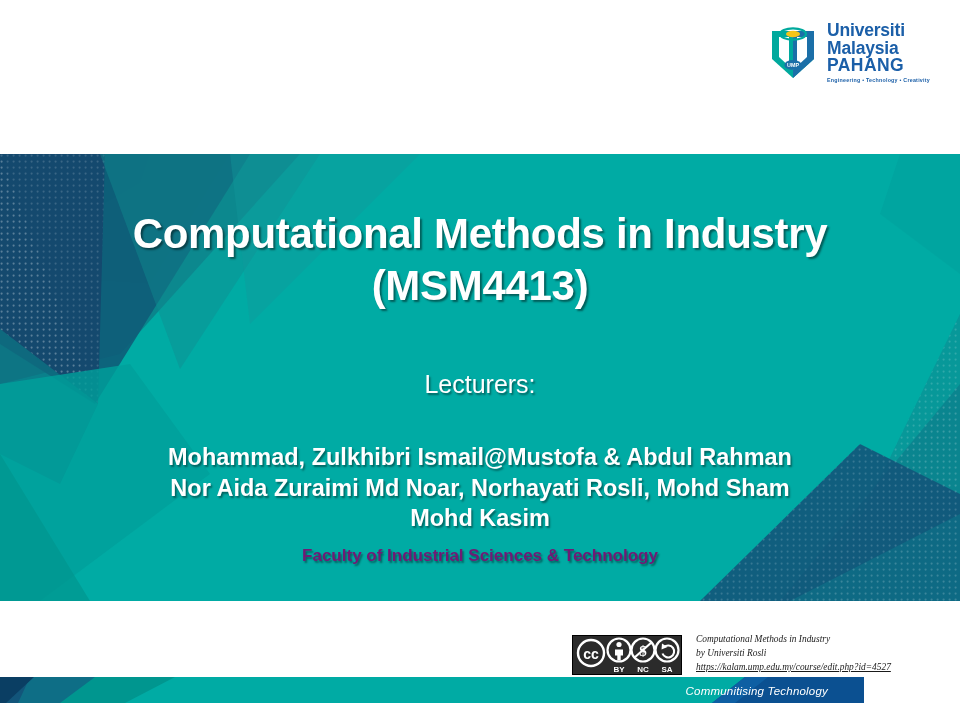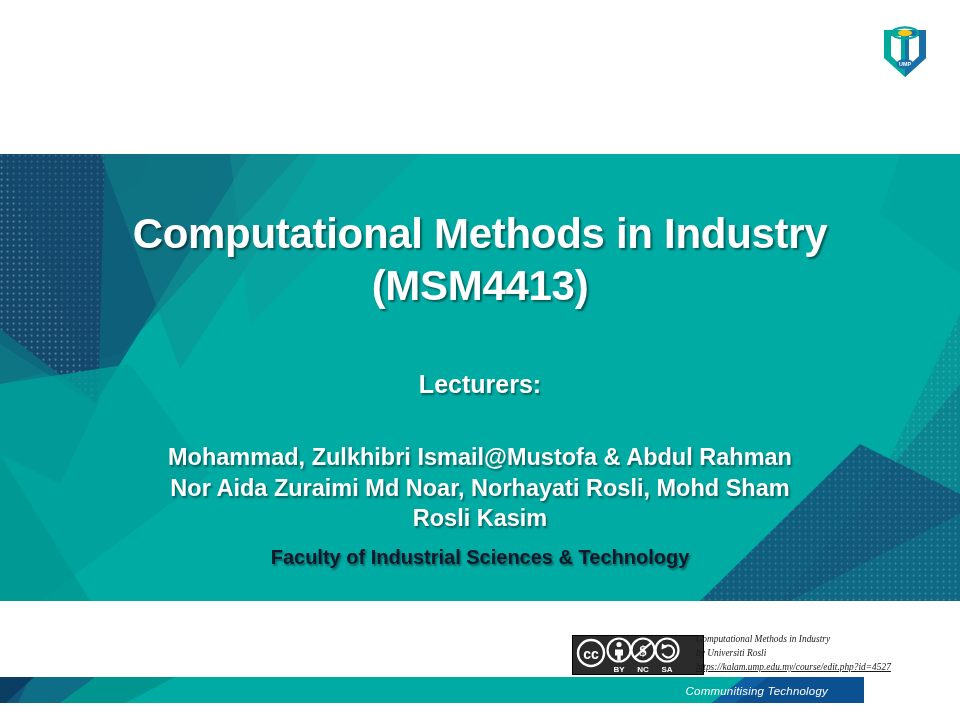--- a/index.html
+++ b/index.html
@@ -95,21 +95,21 @@
   }
 
   .lecturers-label {
     position: absolute;
     left: 60px;
     top: 216px;
     width: 840px;
     text-align: center;
     color: #ffffff;
     font-size: 25px;
-    font-weight: 700;
+    font-weight: 400;
     text-shadow: 1.5px 1.5px 2px rgba(0,0,0,0.42);
   }
 
   .names {
     position: absolute;
     left: 40px;
     top: 288px;
     width: 880px;
     text-align: center;
     color: #ffffff;
@@ -118,39 +118,39 @@
     line-height: 1.30;
     text-shadow: 1.5px 1.5px 2px rgba(0,0,0,0.42);
   }
 
   .faculty {
     position: absolute;
     left: 40px;
     top: 392px;
     width: 880px;
     text-align: center;
-    color: #0f172a;
-    font-size: 20px;
+    color: #701a75;
+    font-size: 17px;
     font-weight: 700;
     text-shadow: 1.5px 1.5px 2px rgba(0,0,0,0.42);
   }
 
   
   .bottom-white {
     position: absolute;
     left: 0; top: 601px;
     width: 960px; height: 119px;
     background: #ffffff;
   }
 
   .cc-badge {
     position: absolute;
     left: 572px;
     top: 635px;
-    width: 132px;
+    width: 110px;
     height: 40px;
     background: #2b2b2b;
     border: 1px solid #000;
     box-sizing: border-box;
     display: block;
   }
   .cc-badge svg { display:block; }
 
   .credit {
     position: absolute;
@@ -203,20 +203,26 @@
         <rect x="21" y="14" width="8" height="27" fill="#00A99D"></rect>
         <path d="M25 14 L29 14 L29 41 L25 45 Z" fill="#1b6fa8"></path>
 
         <ellipse cx="25" cy="11" rx="13" ry="5.6" fill="none" stroke="#00A99D" stroke-width="2.1"></ellipse>
         <ellipse cx="25" cy="11" rx="7" ry="3.3" fill="#F5C518"></ellipse>
 
         <ellipse cx="25" cy="42" rx="8.6" ry="5" fill="#1b6fa8"></ellipse>
         <text x="25" y="44.3" text-anchor="middle" fill="#ffffff" font-size="5.4" font-family="Liberation Sans, sans-serif" font-weight="bold">UMP</text>
       </svg>
 
+      <div class="logo-text">
+        <span class="logo-line l1">Universiti</span>
+        <span class="logo-line l2">Malaysia</span>
+        <span class="logo-line l3">PAHANG</span>
+        <span class="logo-tagline">Engineering • Technology • Creativity</span>
+      </div>
     </div>
   </div>
 
   <div class="teal-band">
 
     <svg class="bg-svg" width="960" height="447" viewBox="0 0 960 447">
       <defs>
         <pattern id="dots" width="6" height="6" patternUnits="userSpaceOnUse">
           <circle cx="1.6" cy="1.6" r="1.05" fill="#ffffff" fill-opacity="0.16"></circle>
         </pattern>
@@ -256,21 +262,21 @@
       <div class="title">
         <div>Computational Methods in Industry</div>
         <div>(MSM4413)</div>
       </div>
 
       <div class="lecturers-label">Lecturers:</div>
 
       <div class="names">
         <div>Mohammad, Zulkhibri Ismail@Mustofa &amp; Abdul Rahman</div>
         <div>Nor Aida Zuraimi Md Noar, Norhayati Rosli, Mohd Sham</div>
-        <div>Rosli Kasim</div>
+        <div>Mohd Kasim</div>
       </div>
 
       <div class="faculty">Faculty of Industrial Sciences &amp; Technology</div>
     </div>
   </div>
 
   <div class="bottom-white"></div>
 
   <div class="cc-badge">
     <svg width="108" height="38" viewBox="0 0 108 38">

